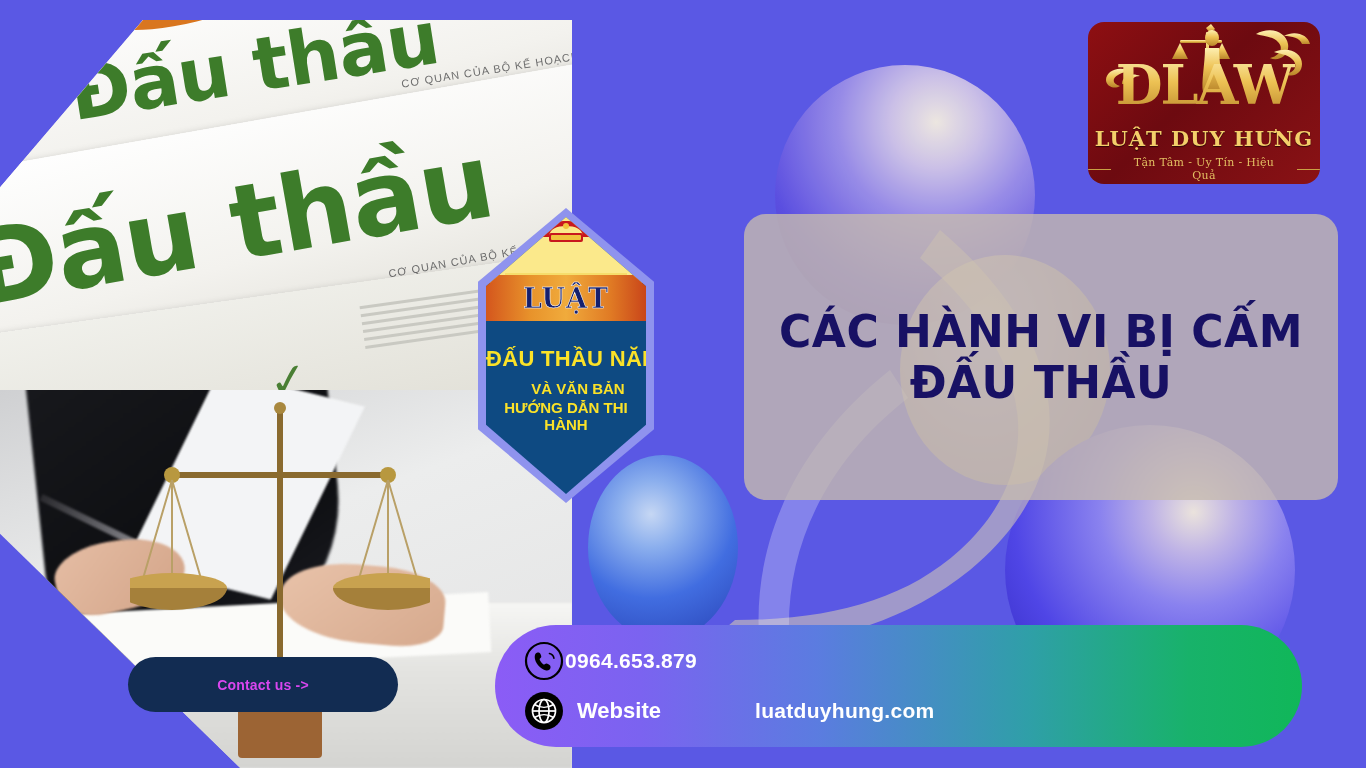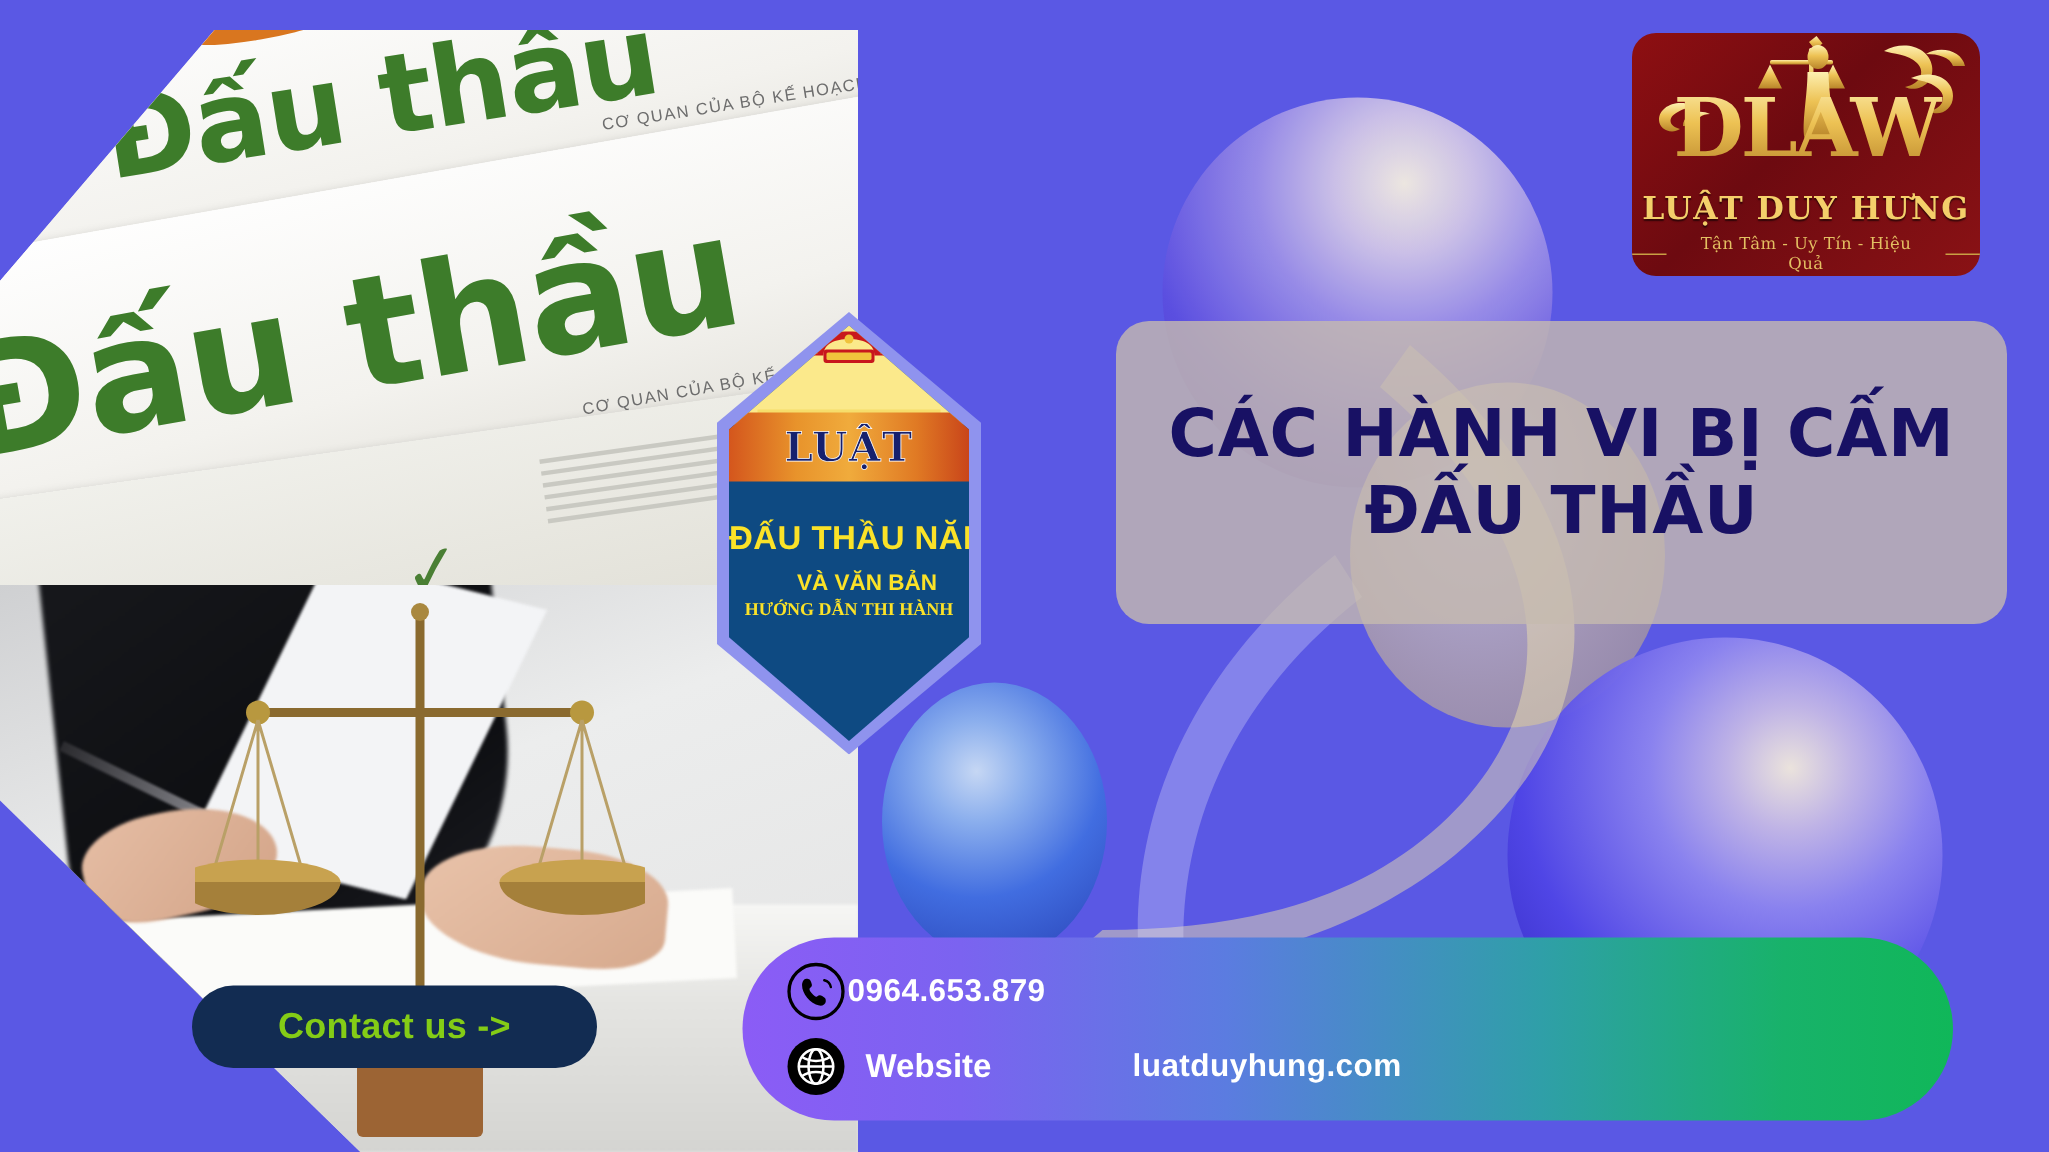--- a/index.html
+++ b/index.html
@@ -184,22 +184,22 @@
   .contact-pill {
     position: absolute;
     left: 128px; top: 657px;
     width: 270px; height: 55px;
     background: #122c52;
     border-radius: 28px;
     display: flex; align-items: center; justify-content: center;
     cursor: pointer;
   }
   .contact-pill span {
-    color: #84cc16;
-    font-size: 24px;
+    color: #d946ef;
+    font-size: 14px;
     font-weight: bold;
     letter-spacing: .2px;
   }
 
   
   .hex-wrap {
     position: absolute;
     left: 478px; top: 208px;
     width: 176px; height: 295px;
   }
@@ -247,27 +247,27 @@
     text-align: center;
     color: #fbe228;
   }
   .hex-l1 {
     font-size: 22px; font-weight: bold;
     letter-spacing: .3px;
     line-height: 1.1;
     white-space: nowrap;
   }
   .hex-l2 { font-size: 15px; font-weight: bold; margin-top: 9px; padding-left: 24px; }
-  .hex-l3 { font-size: 12px; font-weight: bold; margin-top: 2px; font-family: Liberation Serif, serif; }
+  .hex-l3 { font-size: 15px; font-weight: bold; margin-top: 2px; }
 
   
   .title-panel {
     position: absolute;
     left: 744px; top: 214px;
-    width: 594px; height: 202px;
+    width: 594px; height: 286px;
     background: rgba(197,186,175,.80);
     border-radius: 22px;
     display: flex; flex-direction: column;
     align-items: center; justify-content: center;
   }
   .title-line {
     font-family: "DejaVu Sans", sans-serif;
     color: #181164;
     font-weight: bold;
     font-size: 44px;

